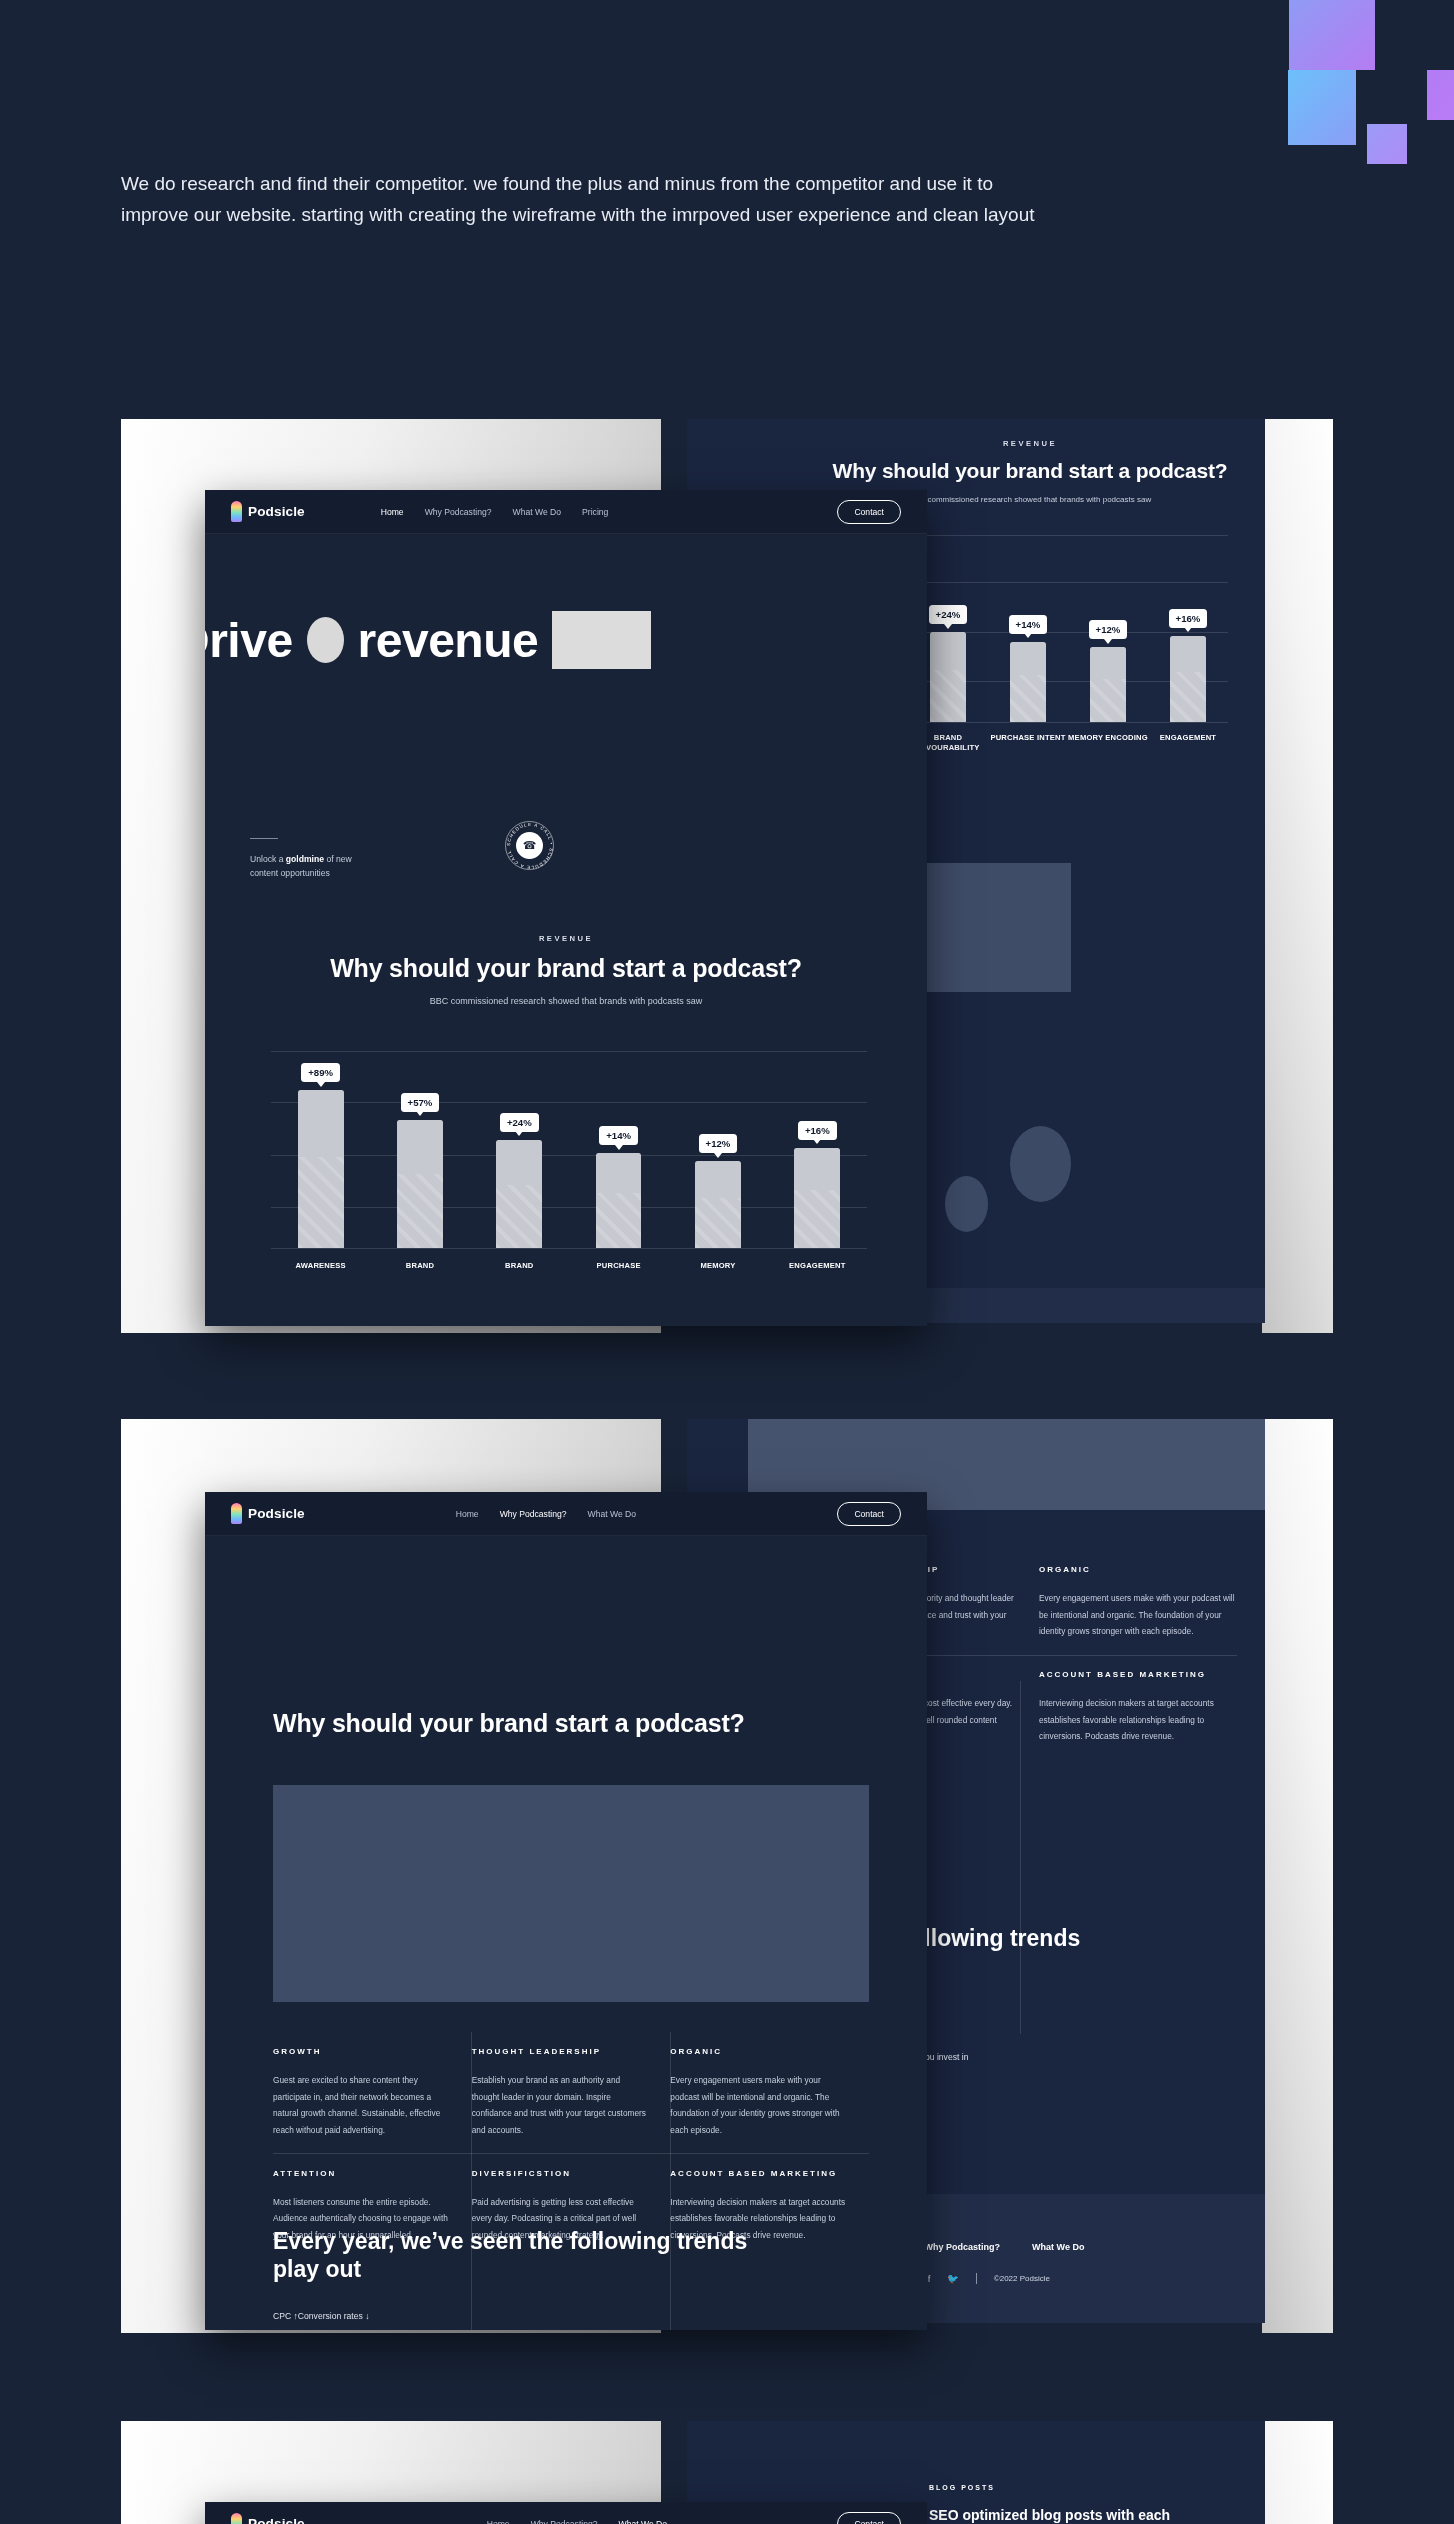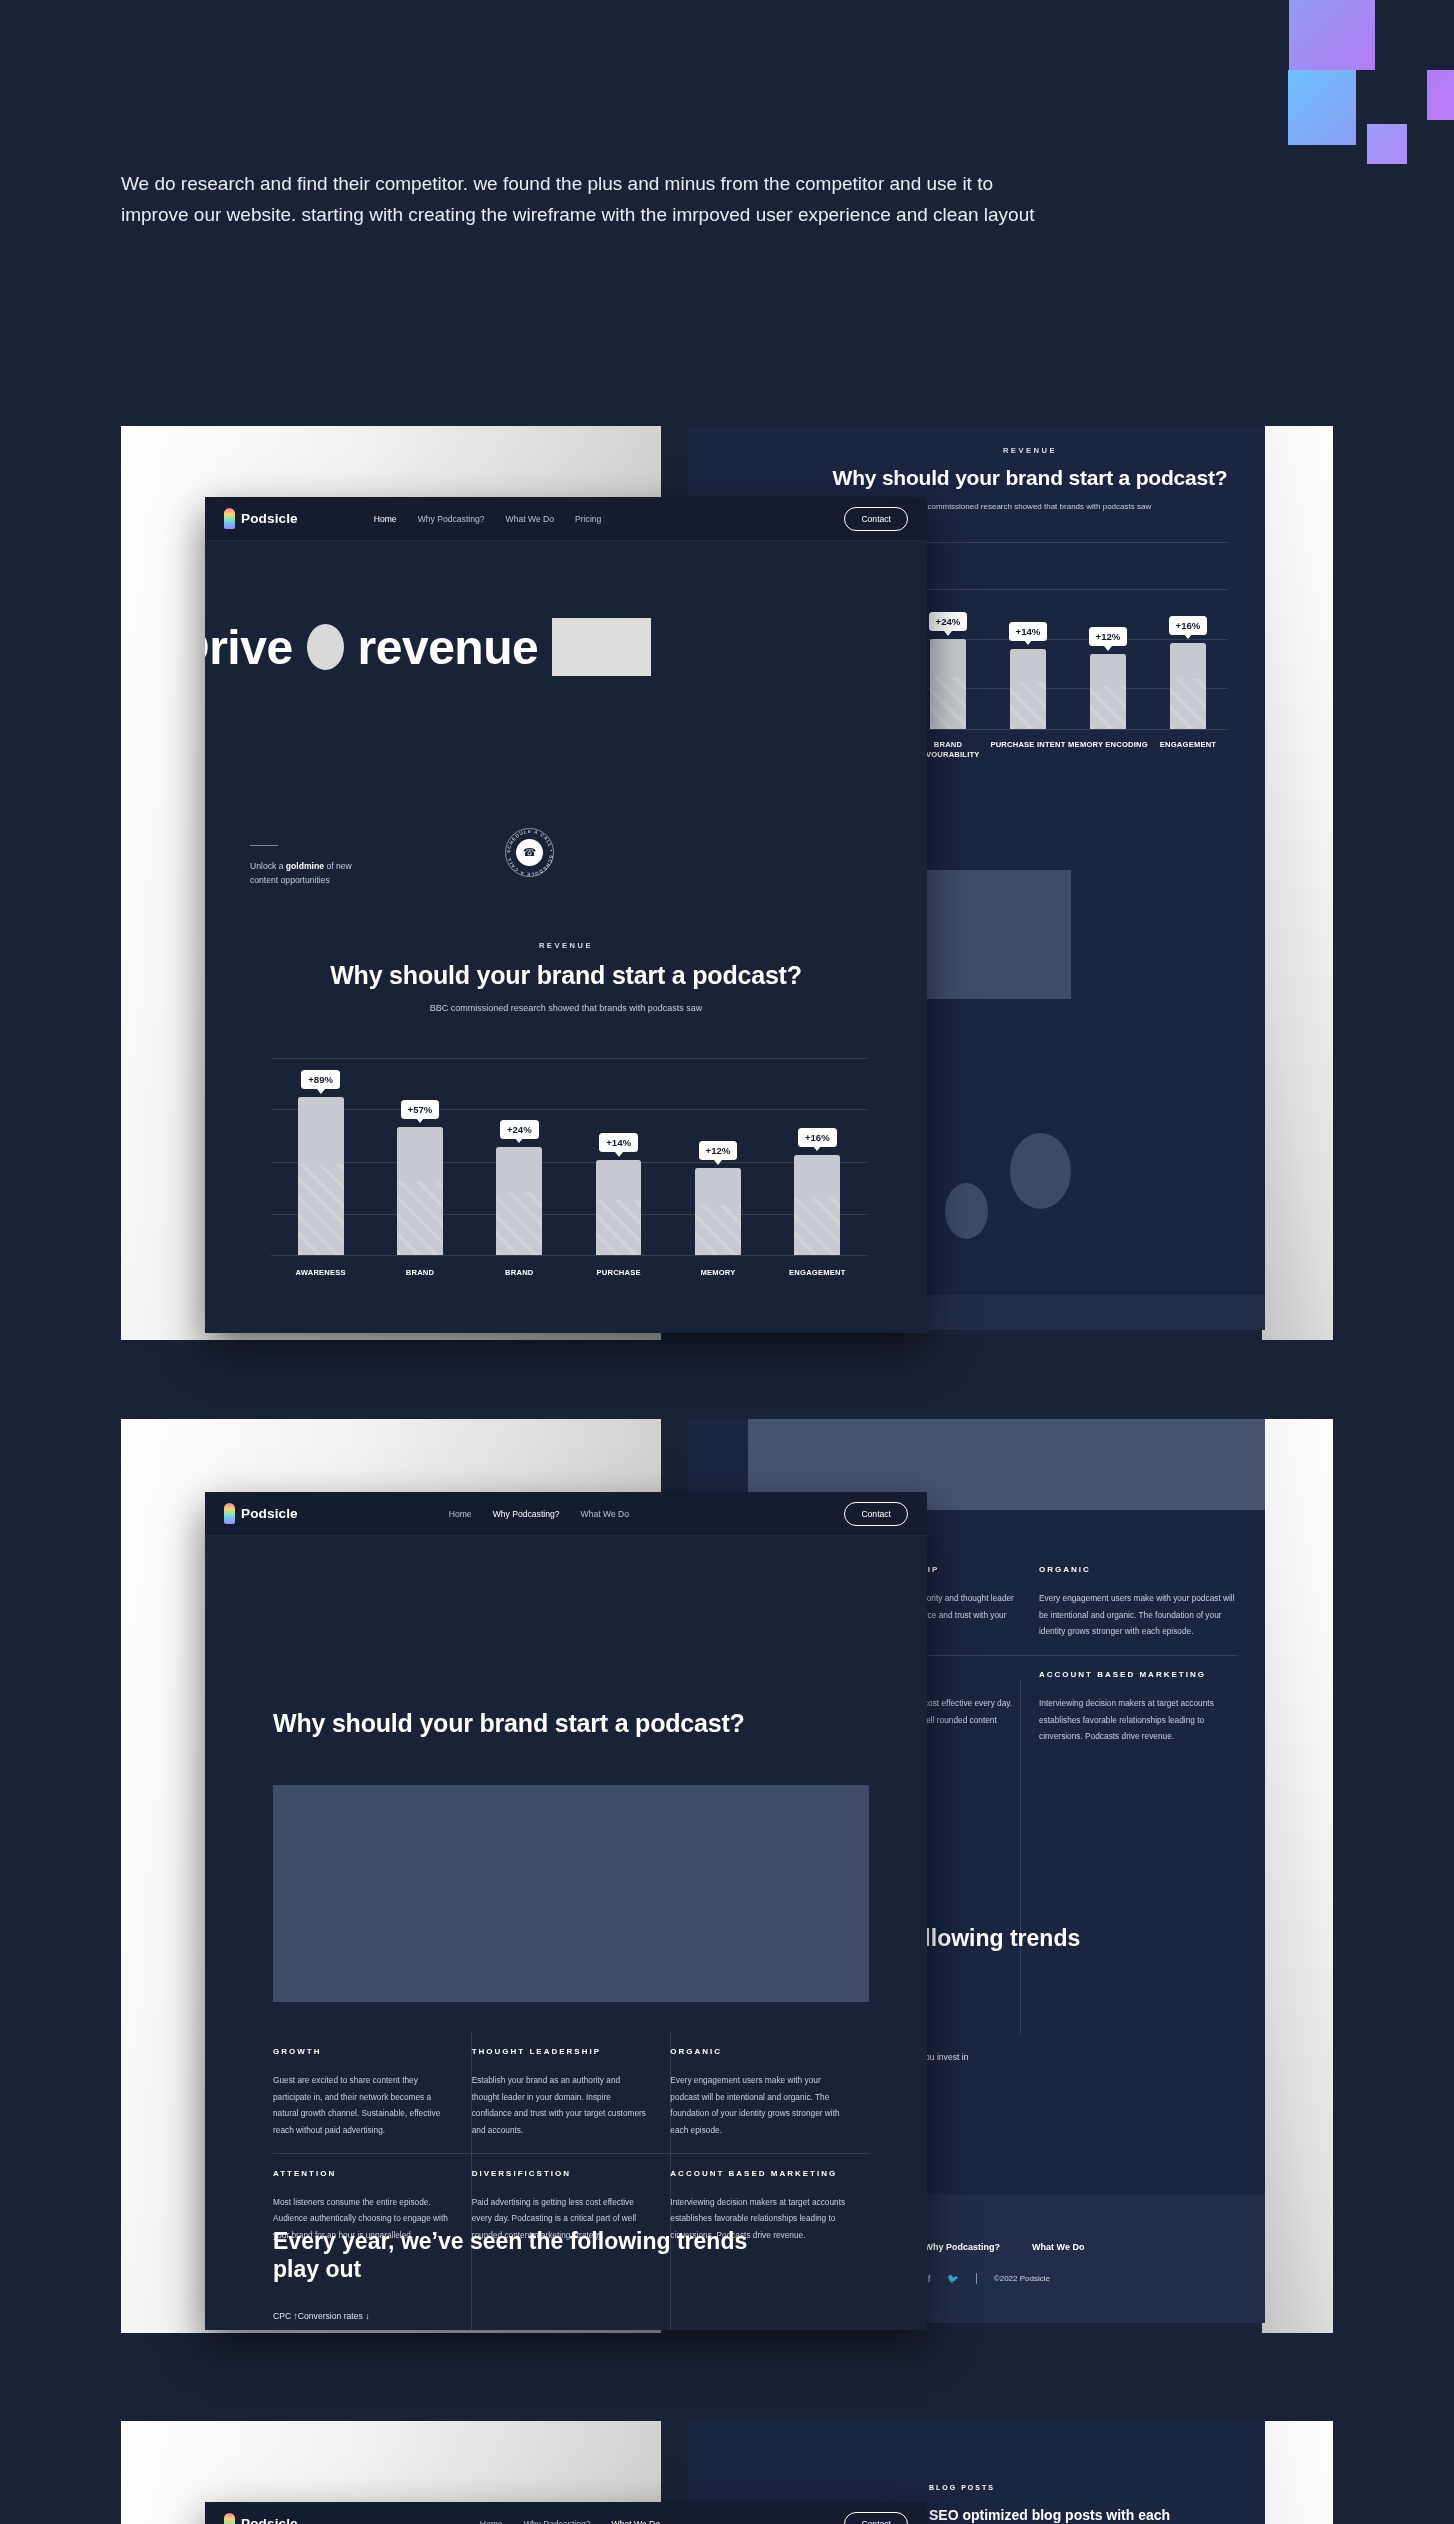--- a/index.html
+++ b/index.html
@@ -42,21 +42,21 @@
     background: linear-gradient(260deg,#ffffff 0%,#f4f4f4 32%,#dcdcdc 70%,#c4c4c4 100%);
   }
 
   
   .darkpage { position: absolute; background: #182337; }
   .darkpage.back { background: #1a2540; }
   .darkpage.shadow { box-shadow: 0 17px 40px rgba(0,0,0,.55); }
 
   .navbar { position: absolute; left: 0; right: 0; top: 0;
             height: 44px; background: #141d30;
-            display: flex; align-items: center; padding: 0 19px;
+            display: flex; align-items: center; padding: 0 26px;
             border-bottom: 0.5px solid rgba(255,255,255,.06); }
   .brand { display: flex; align-items: center; gap: 6px; }
   .brand-logo { width: 11px; height: 21px; border-radius: 5.6px 5.6px 2px 2px;
                 background: linear-gradient(180deg,#ff7ab8 0%,#ffd36a 28%,#7ee3c0 55%,#6fb6ff 78%,#b084f5 100%); }
   .brand-name { font-size: 13.6px; font-weight: 700; letter-spacing: 0.1px; }
   .navlinks { display: flex; gap: 21px; margin-left: 76px; }
   .navlinks a { font-size: 8.6px; color: #b9c2d4; text-decoration: none; }
   .navlinks a.active { color: #ffffff; }
   .contact-btn { margin-left: auto; border: 0.8px solid #ffffff;
                  border-radius: 13px; padding: 6px 16px;
@@ -145,21 +145,21 @@
 
 <div class="sq sq-a"></div>
 <div class="sq sq-b"></div>
 <div class="sq sq-c"></div>
 <div class="sq sq-d"></div>
 
 <section class="intro">
   <p class="intro-body">We do research and find their competitor. we found the plus and minus from the competitor and use it to improve our website. starting with creating the wireframe with the imrpoved user experience and clean layout</p>
 </section>
 
-<div class="group" style="left:0;top:7px;width:1378px;height:1363px;">
+<div class="group" style="left:0;top:0;width:1378px;height:1363px;">
 
   <div class="whitepage" style="left:121px;top:419px;width:540px;height:914px;"></div>
 
   <div class="whitepage right" style="left:1262px;top:419px;width:71px;height:914px;"></div>
 
   <div class="darkpage back" style="left:687px;top:419px;width:578px;height:904px;overflow:hidden;">
     <div style="position:absolute;left:136px;top:20px;width:414px;">
       <div class="eyebrow" style="text-align:center">REVENUE</div>
       <div class="sec-title" style="text-align:center;margin-top:11px;font-size:21px;">Why should your brand start a podcast?</div>
       <div class="sec-sub" style="text-align:center;margin-top:12px;font-size:8px;">BBC commissioned research showed that brands with podcasts saw</div>

